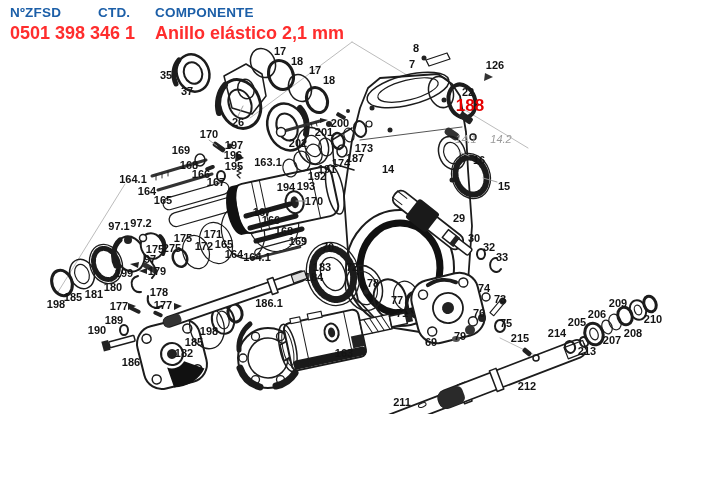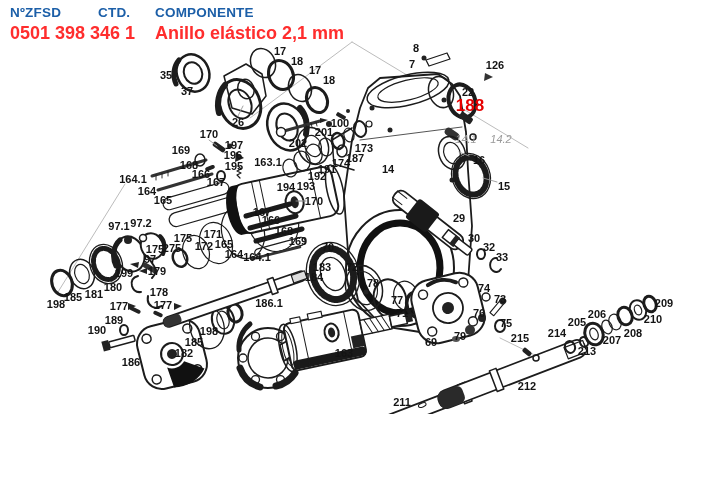--- a/index.html
+++ b/index.html
@@ -433,21 +433,21 @@
         <span class="plabel red" style="left: 470px; top: 105px;">188</span>
         <span class="plabel dim" style="left: 466px; top: 139px;">14.1</span>
         <span class="plabel dim" style="left: 501px; top: 139px;">14.2</span>
         <span class="plabel" style="left: 388px; top: 169px;">14</span>
         <span class="plabel" style="left: 479px; top: 160px;">16</span>
         <span class="plabel" style="left: 504px; top: 186px;">15</span>
         <span class="plabel" style="left: 459px; top: 218px;">29</span>
         <span class="plabel" style="left: 474px; top: 238px;">30</span>
         <span class="plabel" style="left: 489px; top: 247px;">32</span>
         <span class="plabel" style="left: 502px; top: 257px;">33</span>
-        <span class="plabel" style="left: 340px; top: 123px;">100</span>
+        <span class="plabel" style="left: 340px; top: 123px;">200</span>
         <span class="plabel" style="left: 324px; top: 132px;">201</span>
         <span class="plabel" style="left: 298px; top: 143px;">202</span>
         <span class="plabel" style="left: 364px; top: 148px;">173</span>
         <span class="plabel" style="left: 355px; top: 158px;">187</span>
         <span class="plabel" style="left: 341px; top: 163px;">174</span>
         <span class="plabel" style="left: 327px; top: 169px;">191</span>
         <span class="plabel" style="left: 317px; top: 176px;">192</span>
         <span class="plabel" style="left: 306px; top: 186px;">193</span>
         <span class="plabel" style="left: 286px; top: 187px;">194</span>
         <span class="plabel" style="left: 268px; top: 162px;">163.1</span>
@@ -505,21 +505,21 @@
         <span class="plabel" style="left: 431px; top: 342px;">69</span>
         <span class="plabel" style="left: 460px; top: 336px;">79</span>
         <span class="plabel" style="left: 484px; top: 288px;">74</span>
         <span class="plabel" style="left: 500px; top: 299px;">73</span>
         <span class="plabel" style="left: 479px; top: 313px;">76</span>
         <span class="plabel" style="left: 506px; top: 323px;">75</span>
         <span class="plabel" style="left: 520px; top: 338px;">215</span>
         <span class="plabel" style="left: 557px; top: 333px;">214</span>
         <span class="plabel" style="left: 577px; top: 322px;">205</span>
         <span class="plabel" style="left: 597px; top: 314px;">206</span>
-        <span class="plabel" style="left: 618px; top: 303px; margin-left: 46px;">209</span>
+        <span class="plabel" style="left: 618px; top: 303px;">209</span>
         <span class="plabel" style="left: 653px; top: 319px;">210</span>
         <span class="plabel" style="left: 633px; top: 333px;">208</span>
         <span class="plabel" style="left: 612px; top: 340px;">207</span>
         <span class="plabel" style="left: 587px; top: 351px;">213</span>
         <span class="plabel" style="left: 527px; top: 386px;">212</span>
         <span class="plabel" style="left: 402px; top: 402px;">211</span>
         <span class="plabel" style="left: 341px; top: 433px;">204</span>
         <span class="plabel" style="left: 318px; top: 442px;">203</span>
       </div>
   </div>

